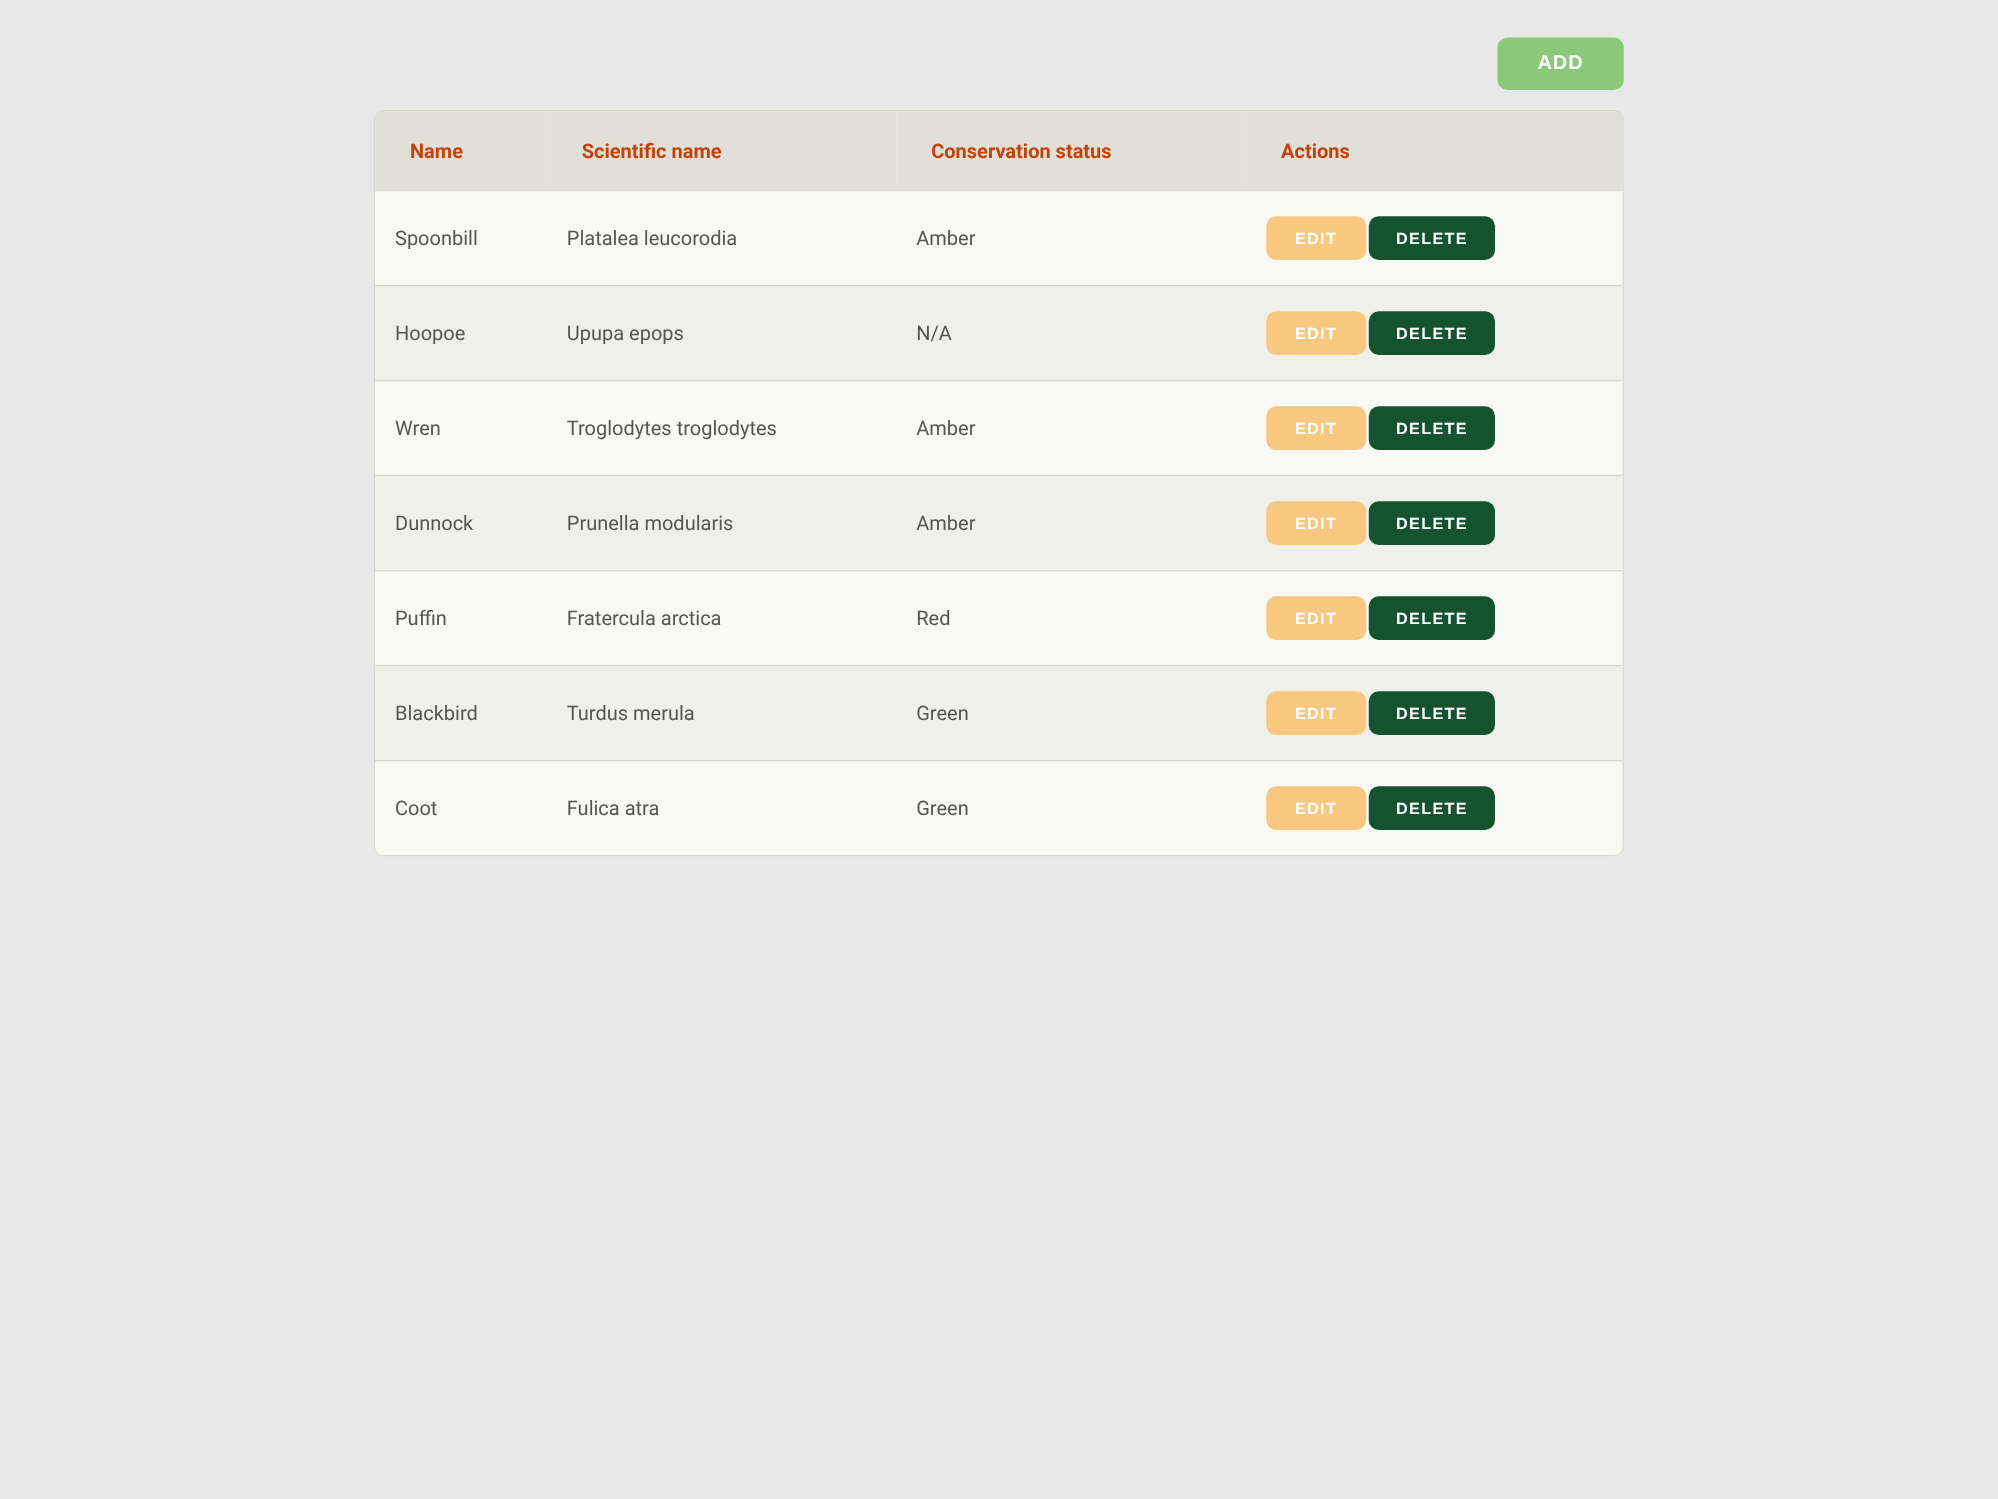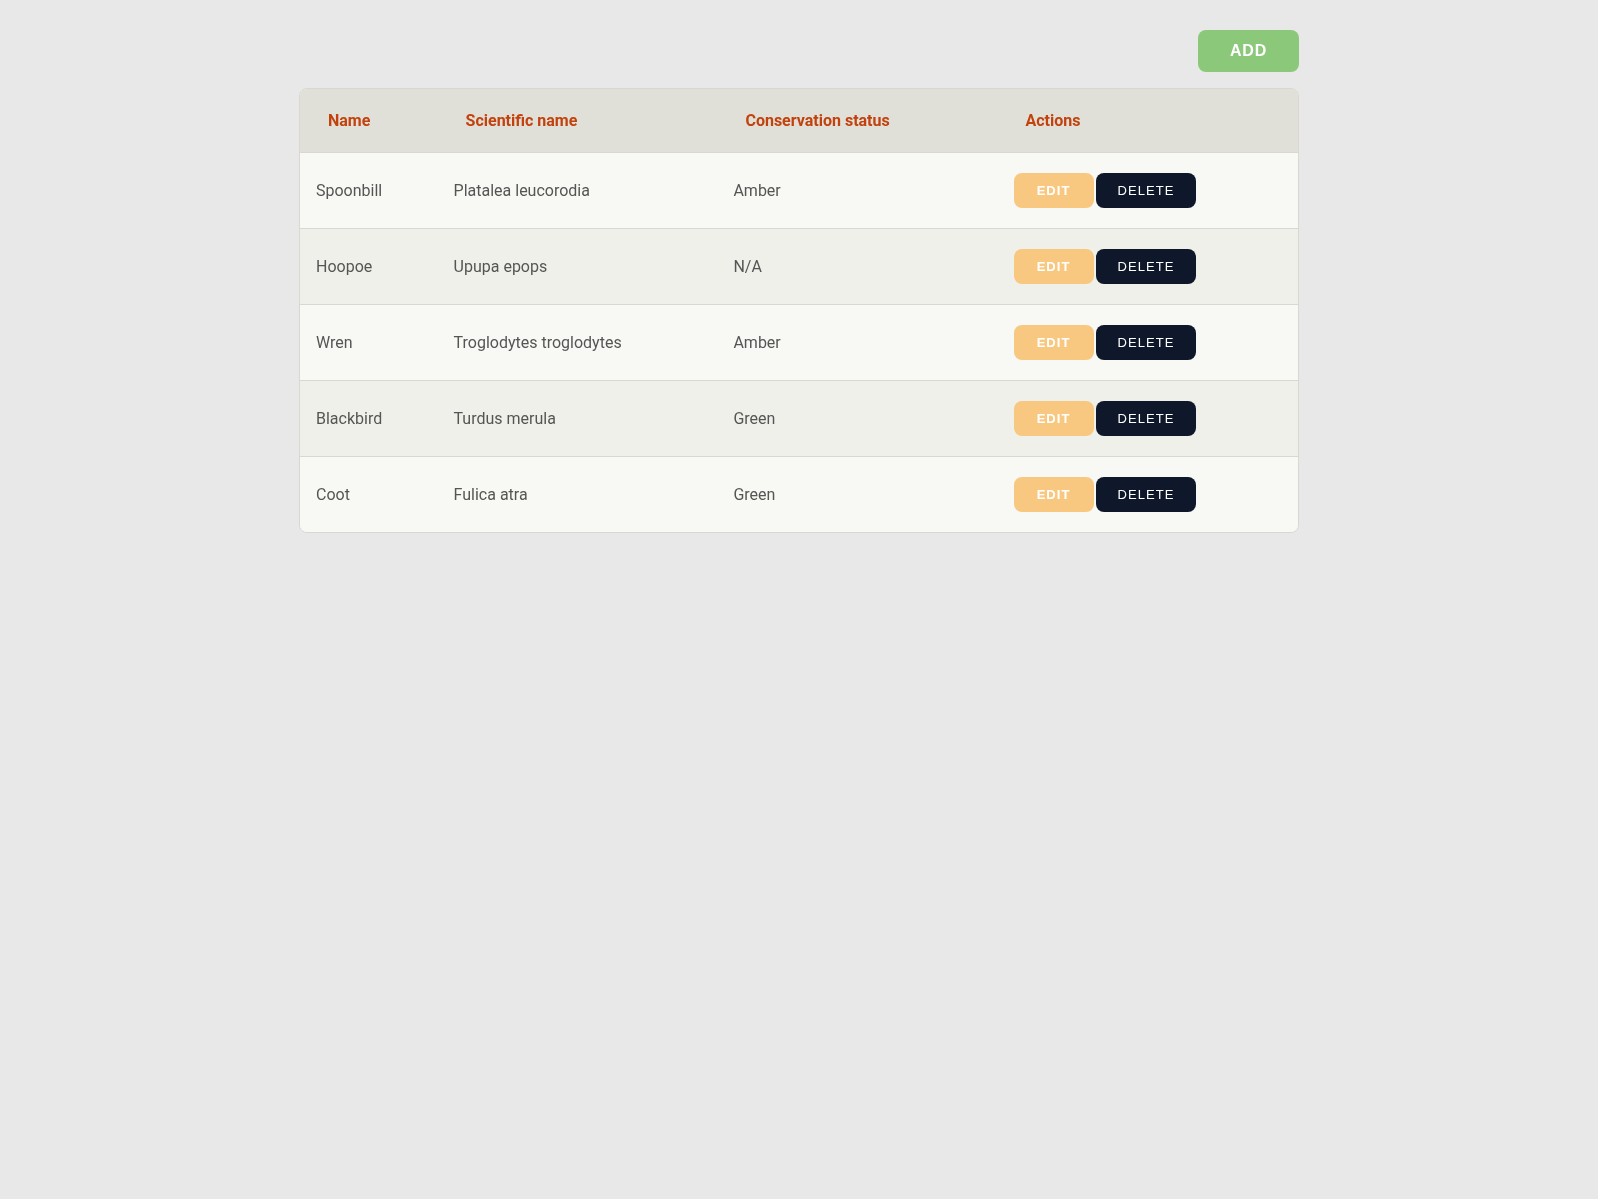--- a/index.html
+++ b/index.html
@@ -96,27 +96,27 @@
       border-radius: 8px;
       padding: 10px 22px;
       font-size: 13px;
       font-weight: 700;
       letter-spacing: 0.08em;
       cursor: pointer;
       min-width: 80px;
     }
 
     .btn-delete {
-      background-color: #0f172a;
+      background-color: #14532d;
       color: white;
       border: none;
       border-radius: 8px;
       padding: 10px 22px;
       font-size: 13px;
-      font-weight: 400;
+      font-weight: 700;
       letter-spacing: 0.08em;
       cursor: pointer;
       min-width: 90px;
     }
   </style>
 </head>
 <body>
 
 <div class="page-container">
   <div class="add-button-row">
@@ -161,20 +161,42 @@
             <td>Troglodytes troglodytes</td>
             <td>Amber</td>
             <td>
               <div class="actions-cell">
                 <button class="btn-edit">EDIT</button>
                 <button class="btn-delete">DELETE</button>
               </div>
             </td>
           </tr>
           <tr>
+            <td>Dunnock</td>
+            <td>Prunella modularis</td>
+            <td>Amber</td>
+            <td>
+              <div class="actions-cell">
+                <button class="btn-edit">EDIT</button>
+                <button class="btn-delete">DELETE</button>
+              </div>
+            </td>
+          </tr>
+          <tr>
+            <td>Puffin</td>
+            <td>Fratercula arctica</td>
+            <td>Red</td>
+            <td>
+              <div class="actions-cell">
+                <button class="btn-edit">EDIT</button>
+                <button class="btn-delete">DELETE</button>
+              </div>
+            </td>
+          </tr>
+          <tr>
             <td>Blackbird</td>
             <td>Turdus merula</td>
             <td>Green</td>
             <td>
               <div class="actions-cell">
                 <button class="btn-edit">EDIT</button>
                 <button class="btn-delete">DELETE</button>
               </div>
             </td>
           </tr>

